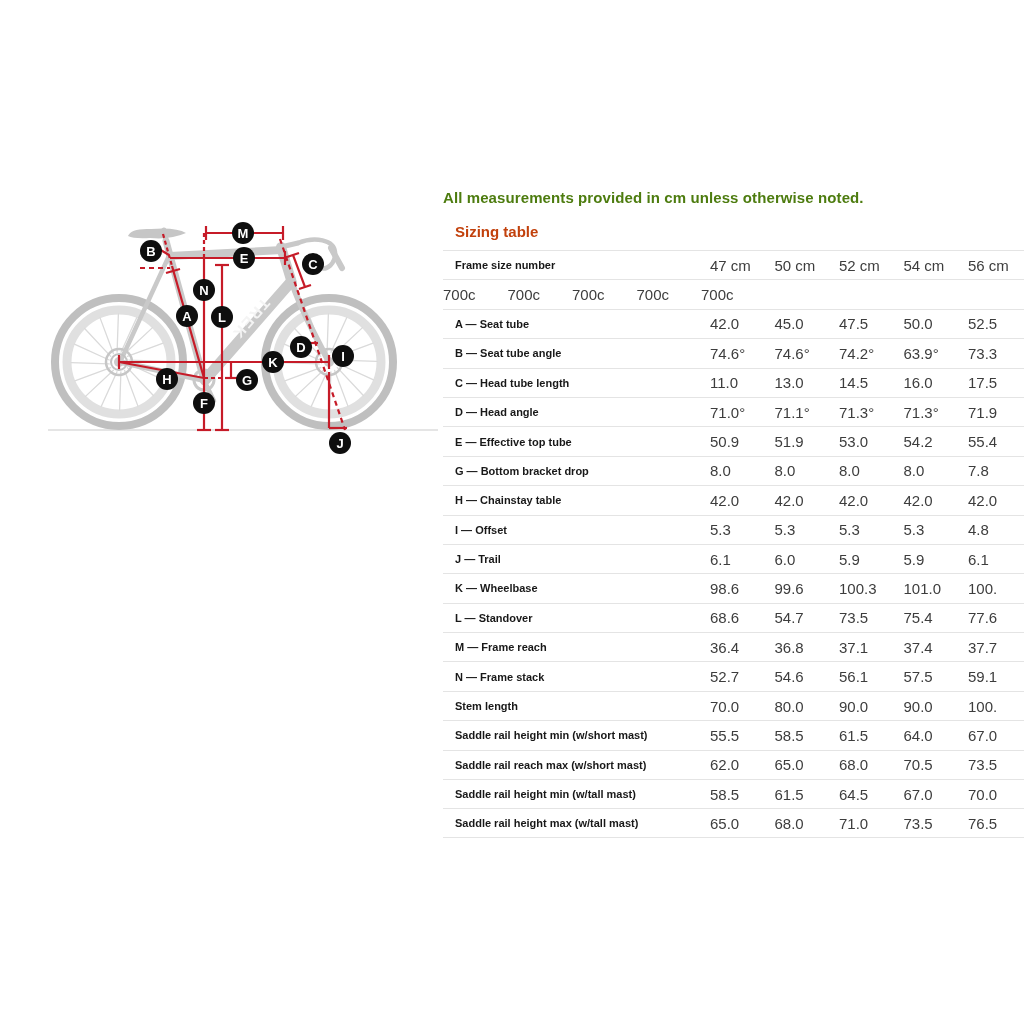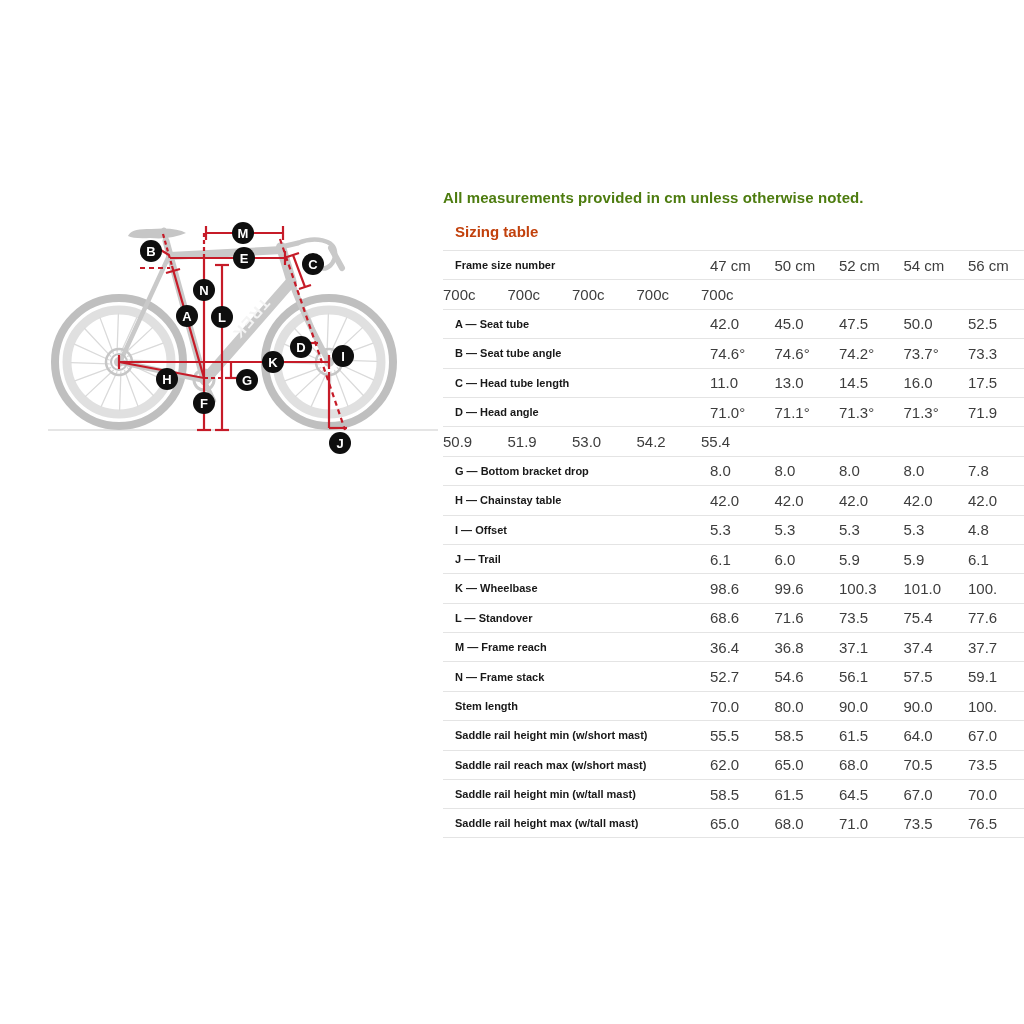--- a/index.html
+++ b/index.html
@@ -257,40 +257,41 @@
         <div class="tcell">45.0</div>
         <div class="tcell">47.5</div>
         <div class="tcell">50.0</div>
         <div class="tcell">52.5</div>
       </div>
       <div class="trow">
         <div class="tlabel">B — Seat tube angle</div>
         <div class="tcell">74.6°</div>
         <div class="tcell">74.6°</div>
         <div class="tcell">74.2°</div>
-        <div class="tcell">73.7°</div>
+        <div class="tcell">63.9°</div>
         <div class="tcell">73.3</div>
       </div>
       <div class="trow">
         <div class="tlabel">C — Head tube length</div>
         <div class="tcell">11.0</div>
         <div class="tcell">13.0</div>
         <div class="tcell">14.5</div>
         <div class="tcell">16.0</div>
         <div class="tcell">17.5</div>
       </div>
       <div class="trow">
         <div class="tlabel">D — Head angle</div>
         <div class="tcell">71.0°</div>
         <div class="tcell">71.1°</div>
         <div class="tcell">71.3°</div>
         <div class="tcell">71.3°</div>
         <div class="tcell">71.9</div>
       </div>
       <div class="trow">
+        <div class="tlabel">E — Effective top tube</div>
         <div class="tcell">50.9</div>
         <div class="tcell">51.9</div>
         <div class="tcell">53.0</div>
         <div class="tcell">54.2</div>
         <div class="tcell">55.4</div>
       </div>
       <div class="trow">
         <div class="tlabel">G — Bottom bracket drop</div>
         <div class="tcell">8.0</div>
         <div class="tcell">8.0</div>
@@ -326,21 +327,21 @@
         <div class="tlabel">K — Wheelbase</div>
         <div class="tcell">98.6</div>
         <div class="tcell">99.6</div>
         <div class="tcell">100.3</div>
         <div class="tcell">101.0</div>
         <div class="tcell">100.</div>
       </div>
       <div class="trow">
         <div class="tlabel">L — Standover</div>
         <div class="tcell">68.6</div>
-        <div class="tcell">71.6</div>
+        <div class="tcell">54.7</div>
         <div class="tcell">73.5</div>
         <div class="tcell">75.4</div>
         <div class="tcell">77.6</div>
       </div>
       <div class="trow">
         <div class="tlabel">M — Frame reach</div>
         <div class="tcell">36.4</div>
         <div class="tcell">36.8</div>
         <div class="tcell">37.1</div>
         <div class="tcell">37.4</div>

